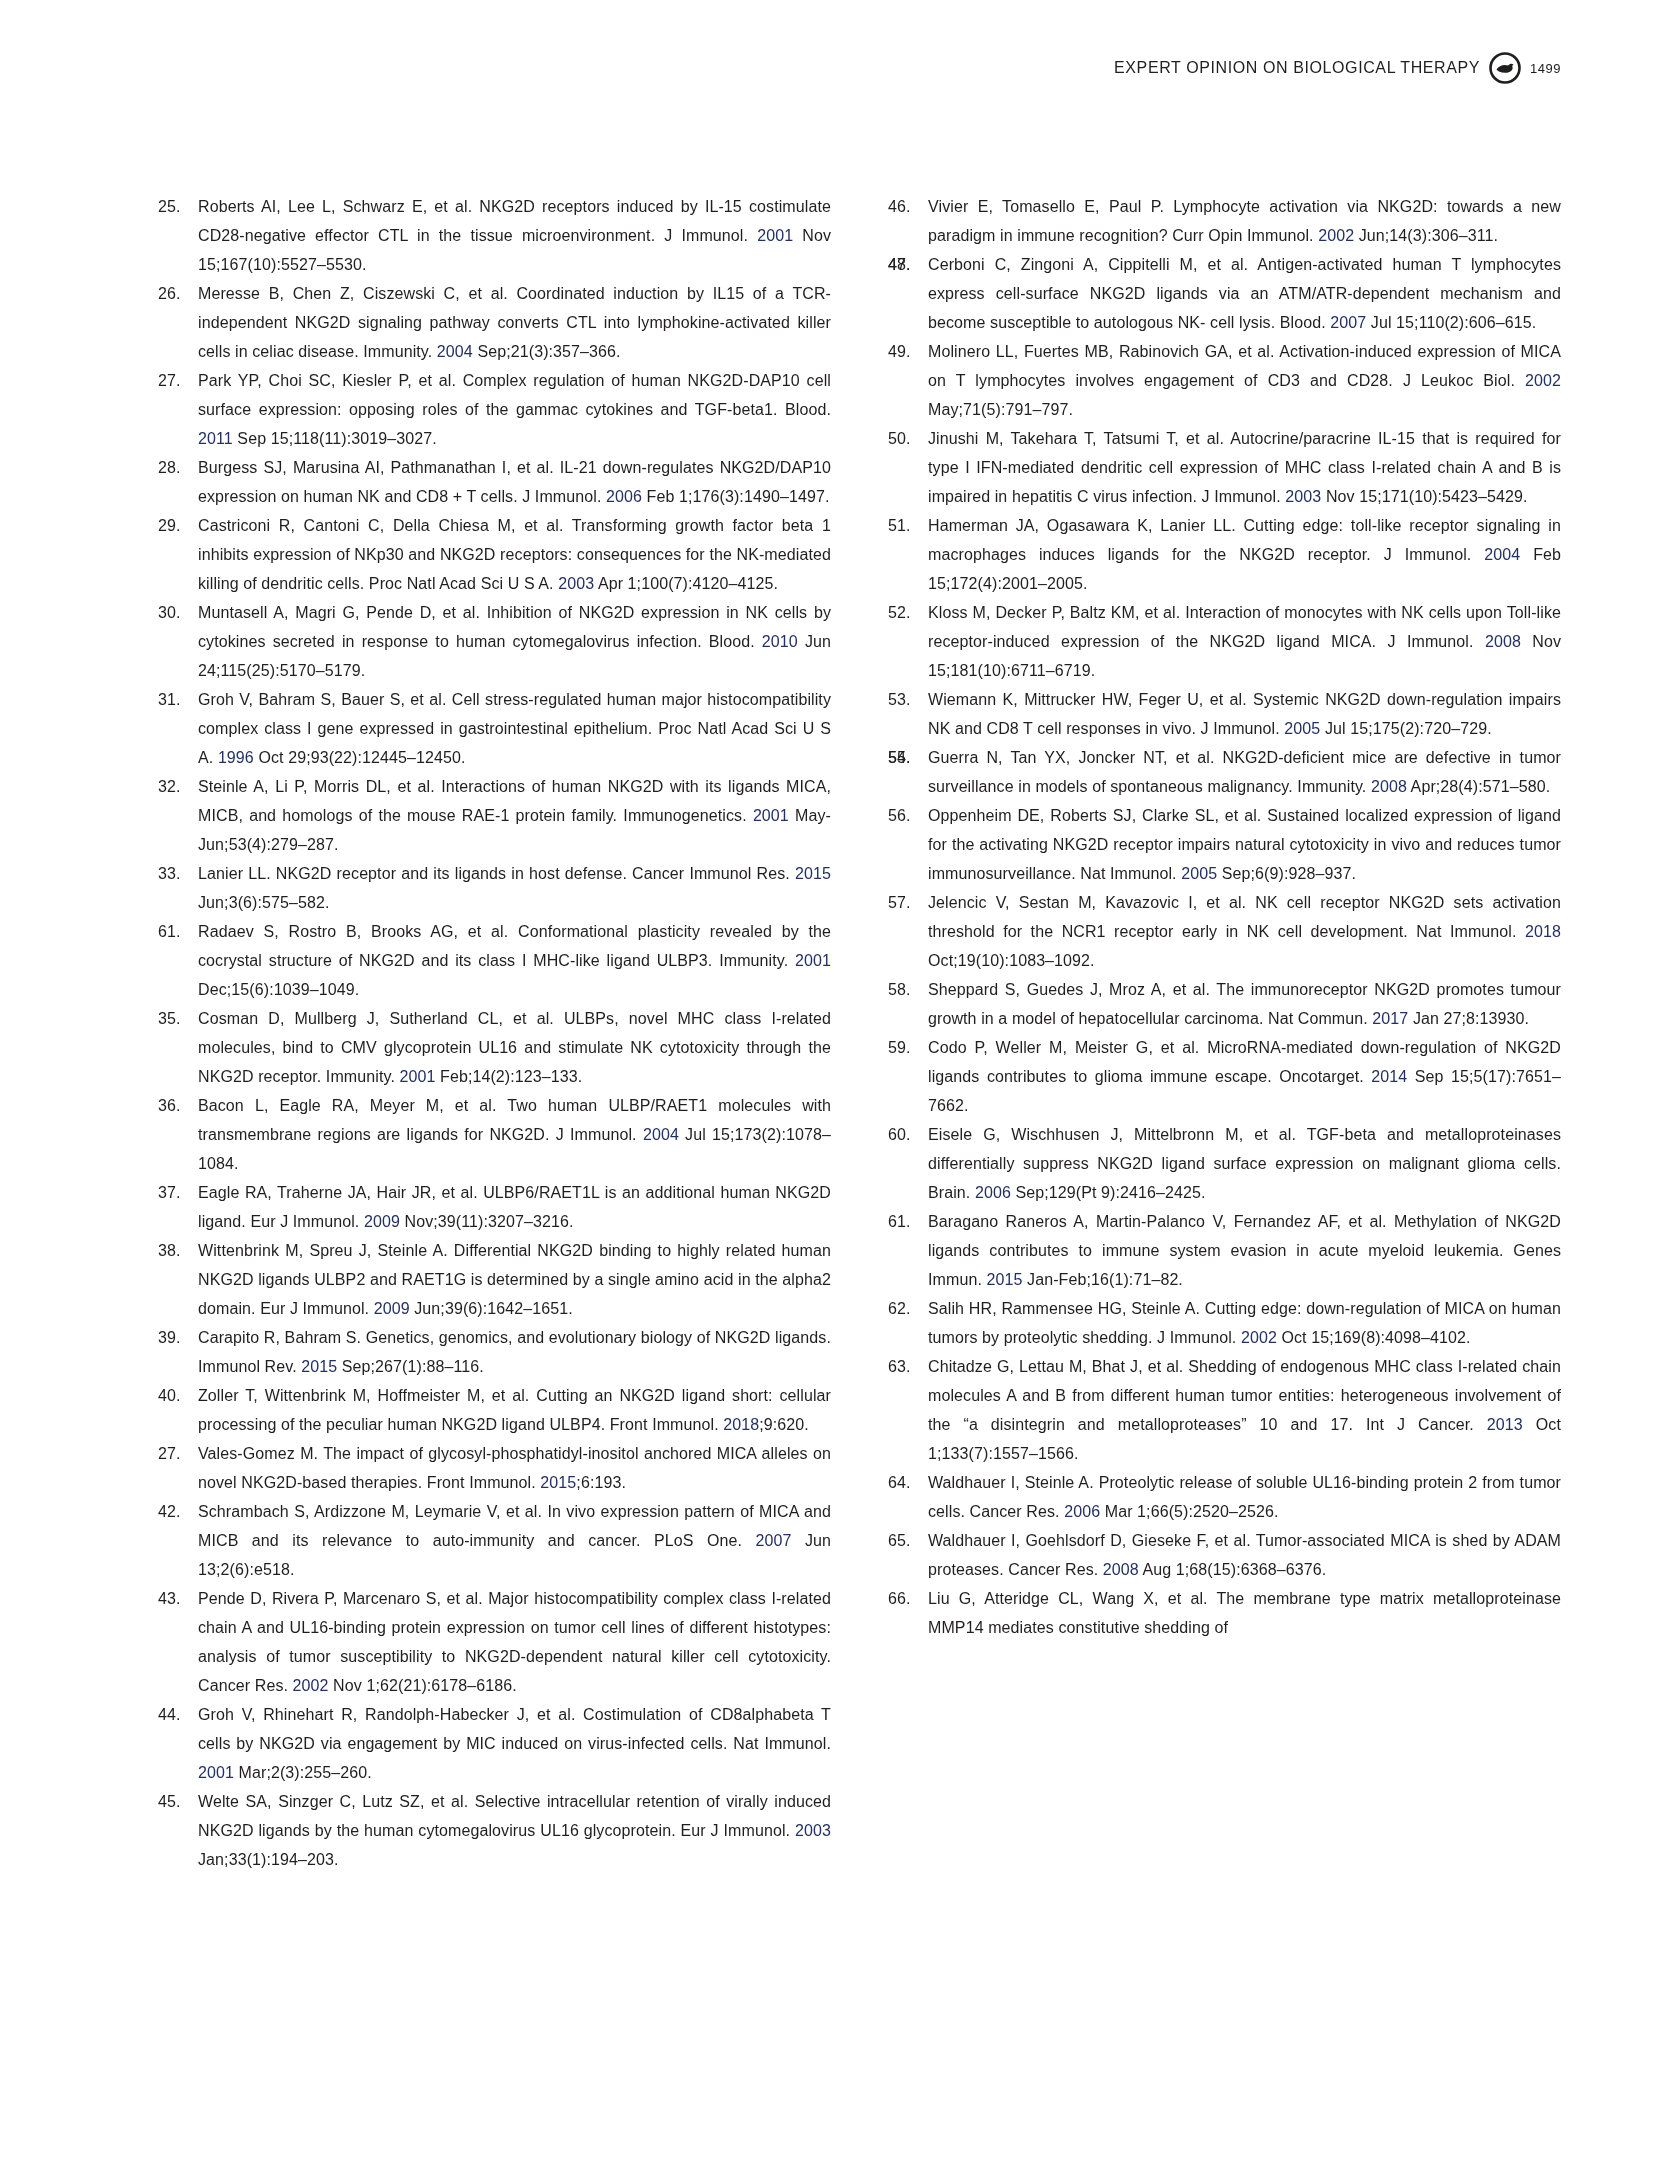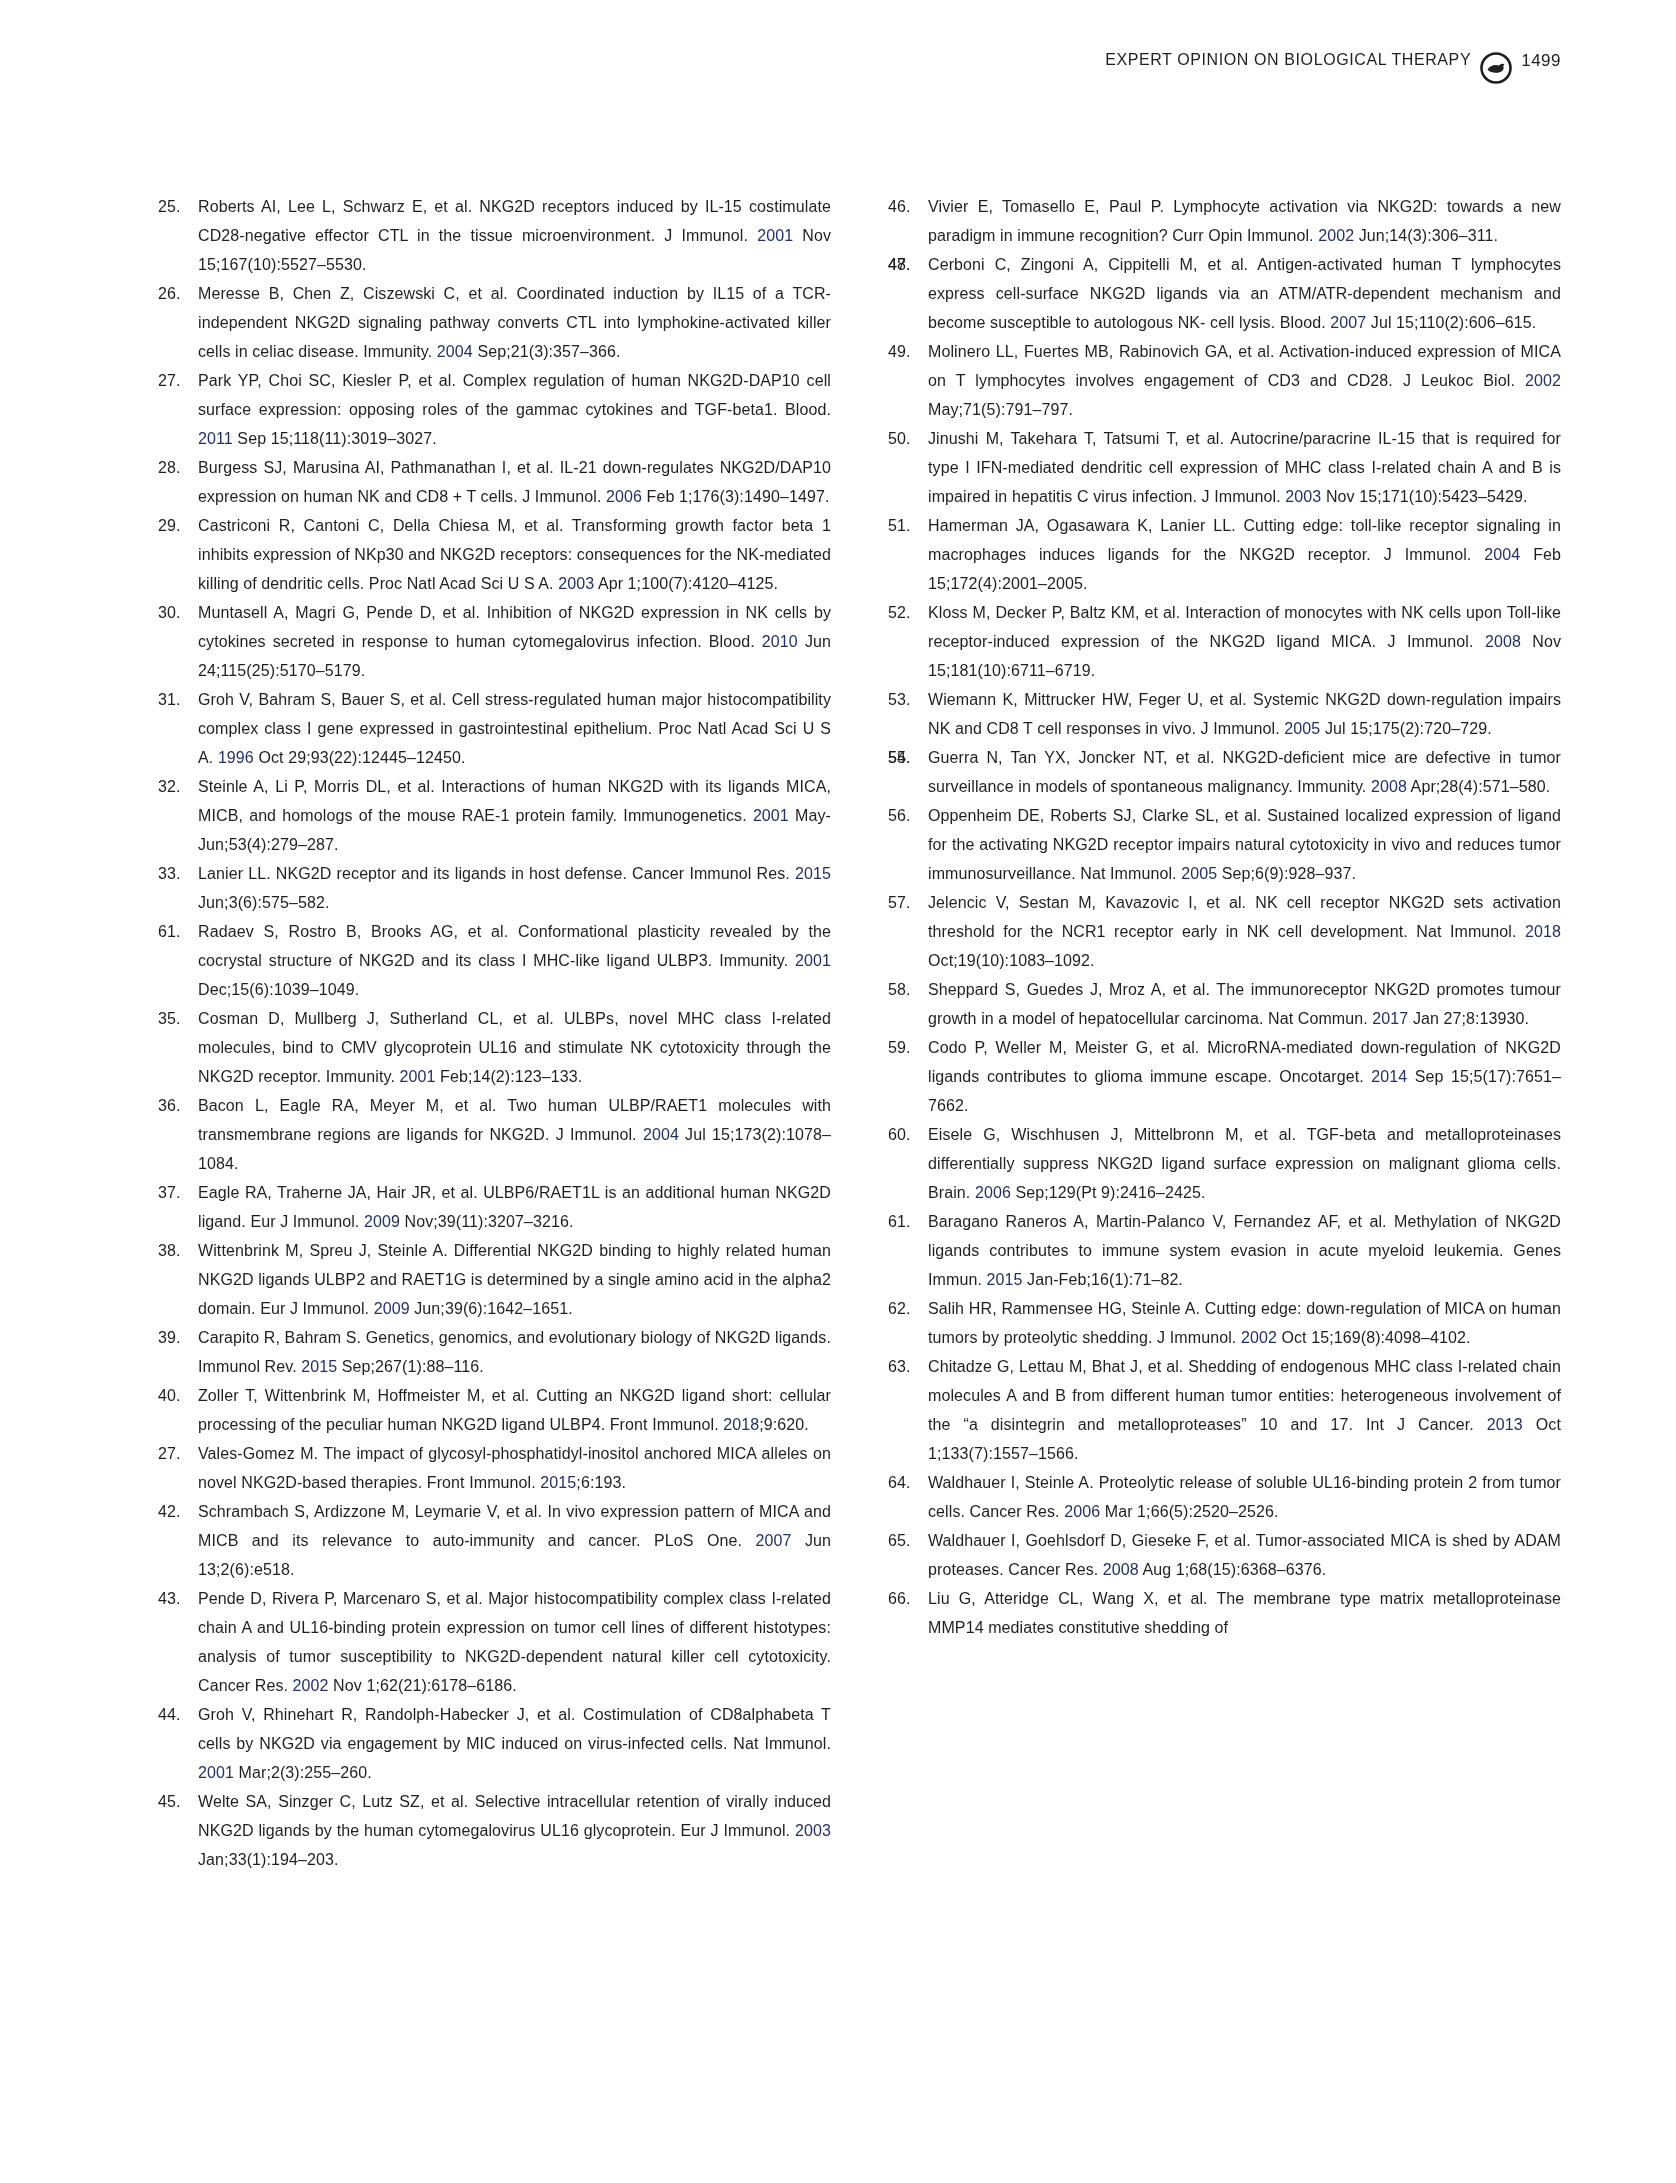--- a/index.html
+++ b/index.html
@@ -14,38 +14,39 @@
     background: #ffffff;
     font-family: "Liberation Sans", sans-serif;
     color: #211e1e;
     overflow: hidden;
   }
   .header {
     position: absolute;
     top: 51px;
     right: 115px;
     display: flex;
+    align-items: center;
     gap: 8px;
   }
   .journal-title {
     font-size: 16px;
     letter-spacing: 0.6px;
     color: #211e1e;
     white-space: nowrap;
   }
   .logo {
     width: 34px;
     height: 34px;
     display: inline-flex;
     align-items: center;
     justify-content: center;
   }
   .logo svg { display: block; }
   .page-number {
-    font-size: 17px;
+    font-size: 13px;
     letter-spacing: 0.5px;
   }
   .columns {
     position: absolute;
     top: 192px;
     left: 158px;
     display: flex;
     gap: 57px;
   }
   .col {

